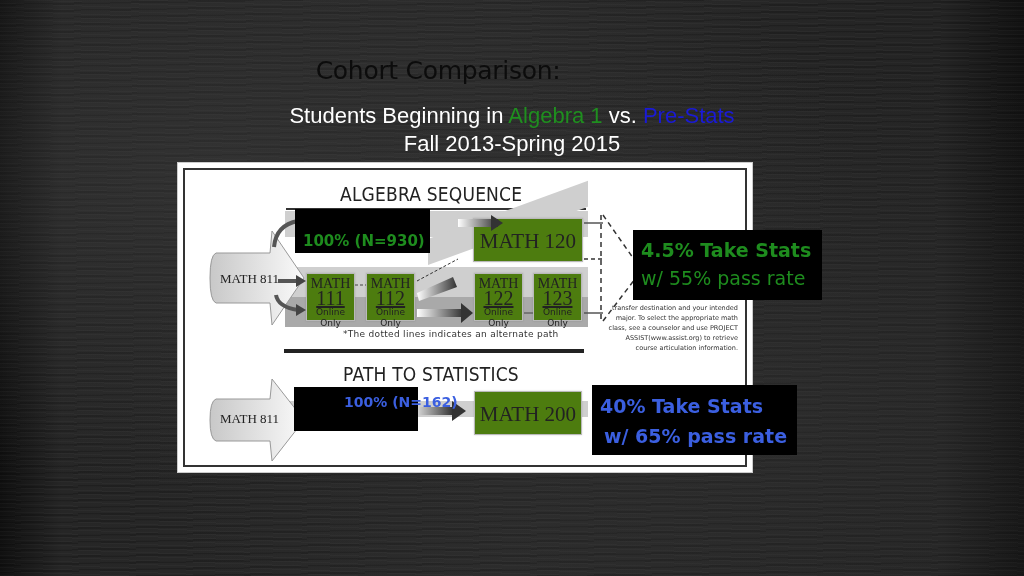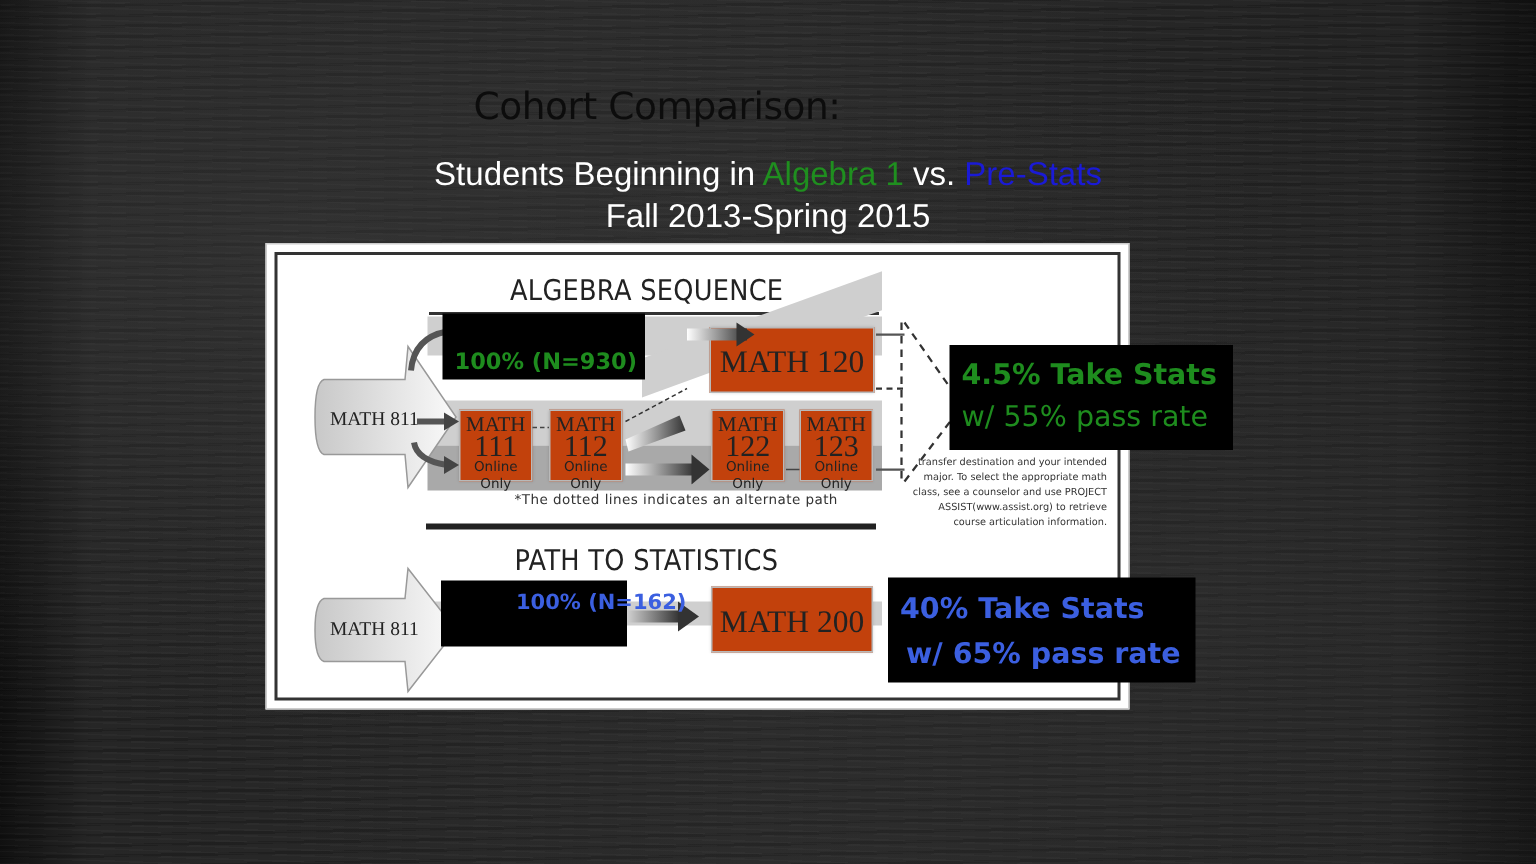--- a/index.html
+++ b/index.html
@@ -42,26 +42,26 @@
     position: absolute; left: 5px; top: 5px; right: 5px; bottom: 5px;
     border: 2px solid #333;
   }
   .sec-title {
     font-family: "DejaVu Sans", sans-serif; font-size: 19px; color: #222;
     letter-spacing: 0.2px; font-weight: normal; transform: scaleX(0.9); transform-origin: left;
   }
   .band { background: #cfcfcf; }
   .band.dark { background: #a9a9a9; }
   .course {
-    background: #c2410c; border: 1px solid #b9b9b9;
+    background: #4d7c0f; border: 1px solid #b9b9b9;
     font-family: "Liberation Serif", serif; color: #222; text-align: center;
     box-shadow: 0 0 2px rgba(0,0,0,0.15);
   }
   .course .c1 { font-size: 14px; line-height: 13px; padding-top: 3px; }
-  .course .c2 { font-size: 20px; line-height: 17px; }
+  .course .c2 { font-size: 20px; line-height: 17px; text-decoration: underline; }
   .course .c3 { font-size: 9px; line-height: 11px; font-family: "DejaVu Sans", sans-serif; }
   .big-course { font-size: 21px; line-height: 34px; }
 
   .footnote {
     font-family: "DejaVu Sans", sans-serif; font-size: 9px; color: #333;
     letter-spacing: 0.3px;
   }
   .divider { background: #222; height: 4px; }
   .side-note {
     font-size: 6.5px; line-height: 10px; color: #333; text-align: right;

